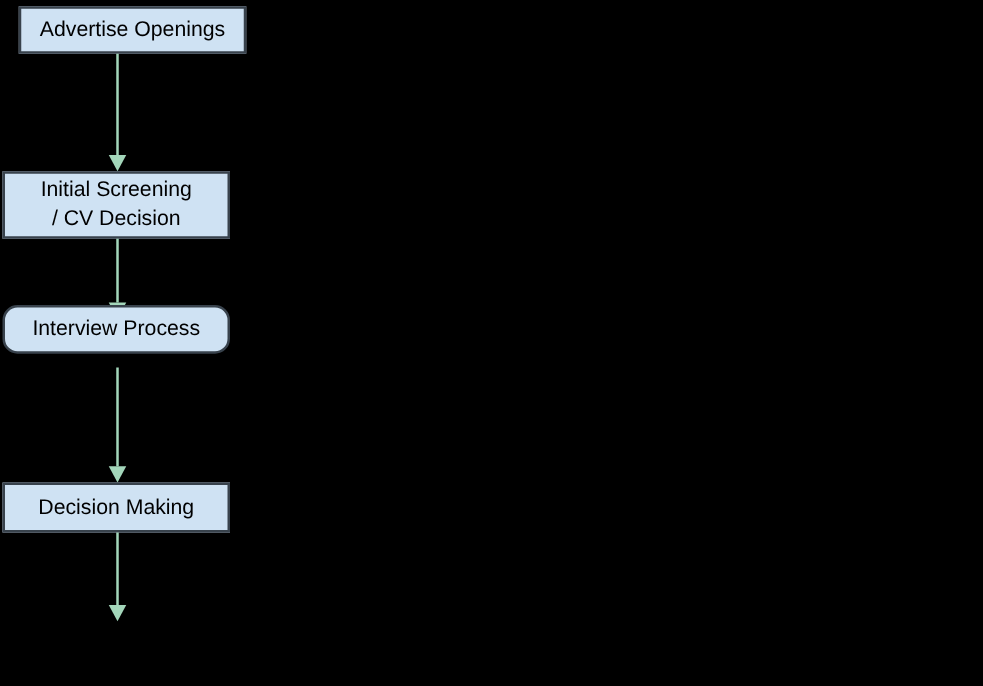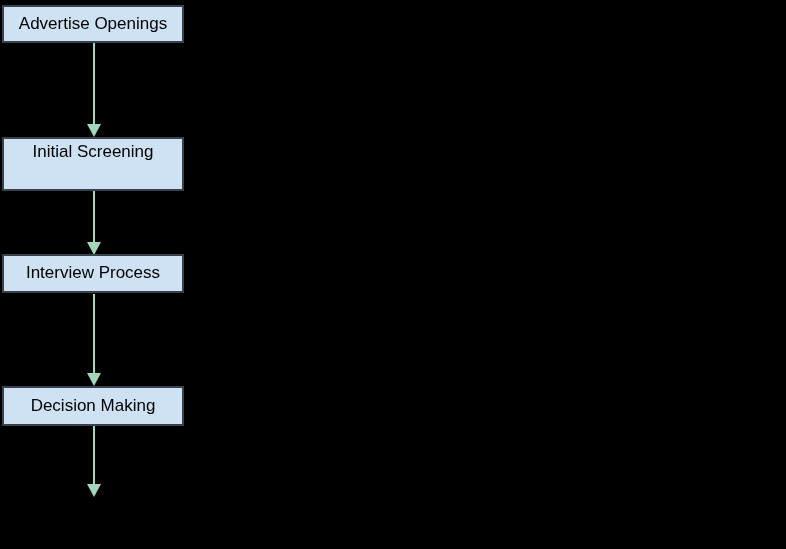--- a/index.html
+++ b/index.html
@@ -23,26 +23,26 @@
     background: var(--node-fill, #cfe2f3);
     border: 2px solid var(--node-border, #38424c);
     display: flex;
     align-items: center;
     justify-content: center;
     text-align: center;
     color: var(--text, #000000);
     font-size: 17px;
     line-height: 1.35;
   }
-  .node-1 { top: 5px;   height: 38px; }
+  .node-1 { top: 5px;   height: 38px; margin-left: 13px; }
   .node-2 { top: 137px; height: 54px; }
-  .node-3 { top: 254px; height: 39px; }
+  .node-3 { top: 244px; height: 39px; border-radius: 12px; }
   .node-4 { top: 386px; height: 40px; }
   .node-5 { top: 497px; height: 40px; }
-  .node-label span { display: block; margin-top: 24px; }
+  .node-label span { display: block; }
   .arrow {
     position: absolute;
     left: 86px;
     width: 15px;
     display: flex;
     flex-direction: column;
     align-items: center;
   }
   .arrow-1 { top: 43px;  height: 94px; }
   .arrow-2 { top: 191px; height: 64px; }

